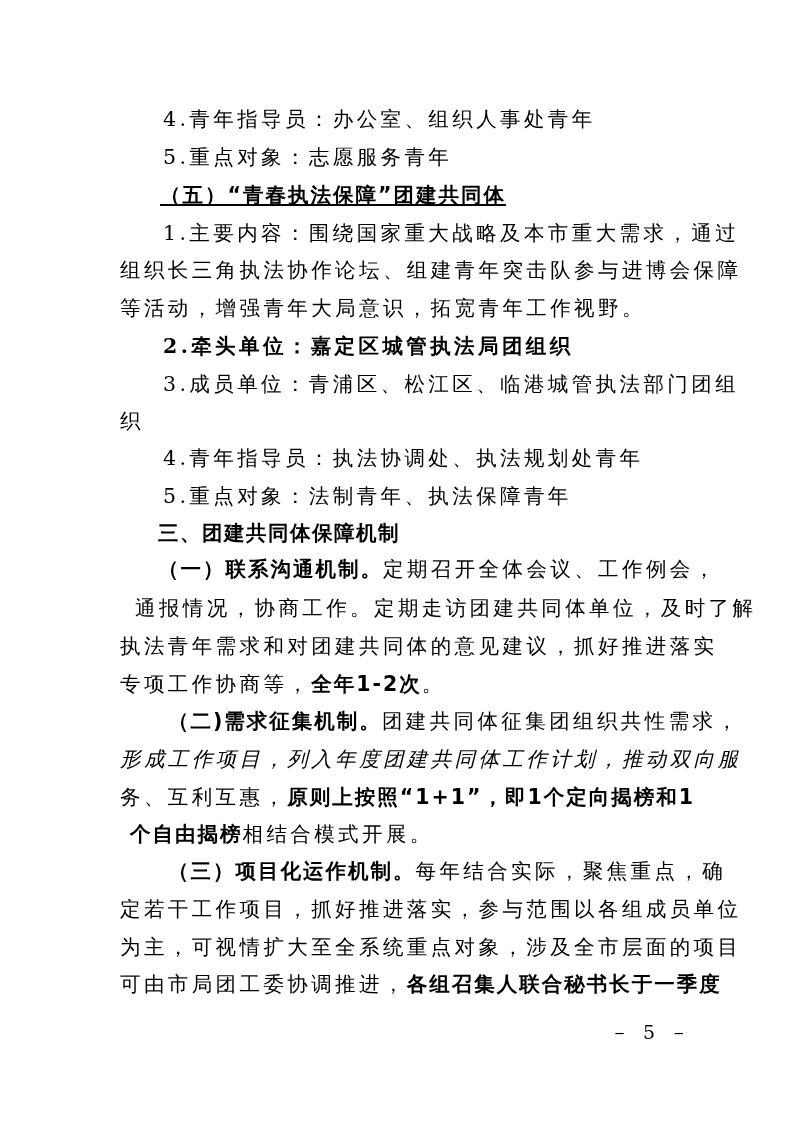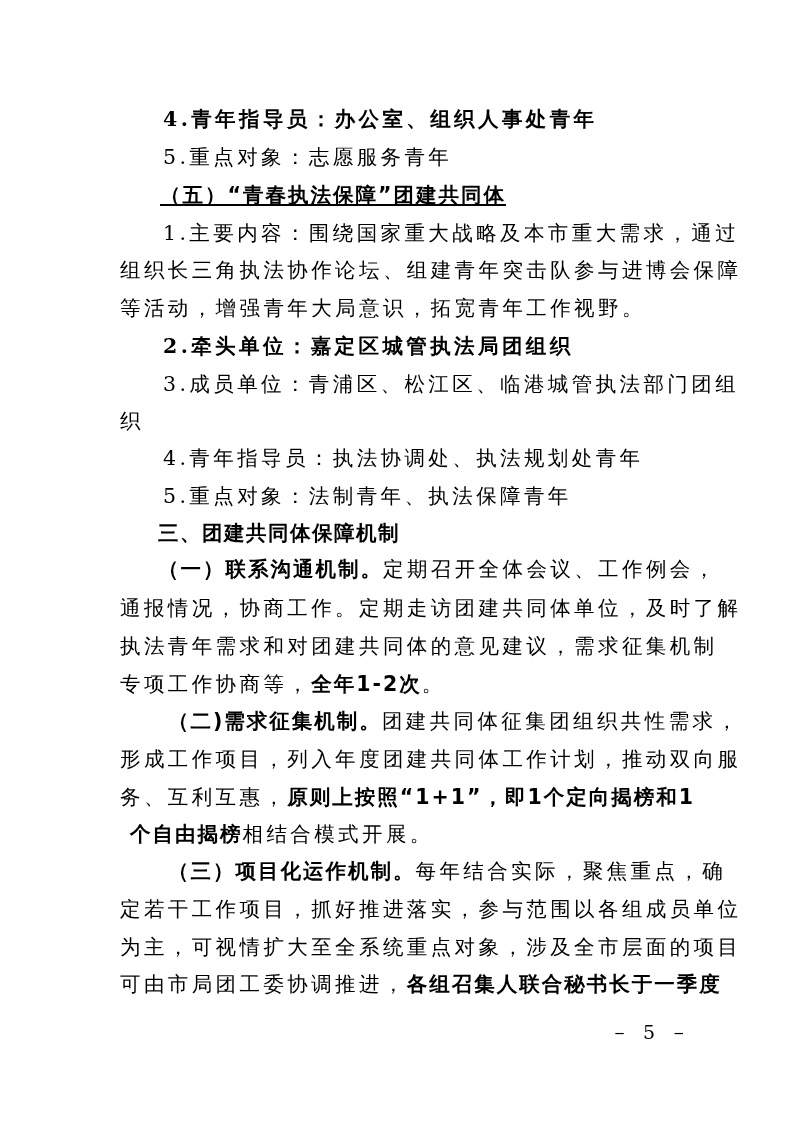--- a/index.html
+++ b/index.html
@@ -7,38 +7,38 @@
          font-family: "DejaVu Serif", "Liberation Serif", serif; color: #000; }
   .line { position: absolute; left: 0; white-space: nowrap; font-size: 20.5px; line-height: 24px; letter-spacing: 3.4px; }
   .b { font-weight: bold; font-family: "DejaVu Sans", "Liberation Sans", sans-serif; letter-spacing: 2px; }
   .h { font-weight: bold; font-family: "DejaVu Sans", "Liberation Sans", sans-serif; letter-spacing: 1.5px; }
   .pagenum { position: absolute; left: 610px; top: 1020px; font-size: 19px; letter-spacing: 4px; }
 </style>
 </head>
 <body>
 
 <div id="doc">
-    <div class="line" style="left: 163px; top: 107px; font-weight: bold;"><span>4.青年指导员：办公室、组织人事处青年</span></div>
+    <div class="line" style="left: 163px; top: 107px;"><span>4.青年指导员：办公室、组织人事处青年</span></div>
     <div class="line" style="left: 163px; top: 145px; text-align: right;"><span>5.重点对象：志愿服务青年</span></div>
     <div class="line" style="left: 160px; top: 183px; text-decoration: underline;"><span class="b">（五）“青春执法保障”团建共同体</span></div>
     <div class="line" style="left: 163px; top: 221px;"><span>1.主要内容：围绕国家重大战略及本市重大需求，通过</span></div>
     <div class="line" style="left: 120px; top: 258px;"><span>组织长三角执法协作论坛、组建青年突击队参与进博会保障</span></div>
     <div class="line" style="left: 120px; top: 296px;"><span>等活动，增强青年大局意识，拓宽青年工作视野。</span></div>
     <div class="line" style="left: 163px; top: 334px; font-weight: bold;"><span>2.牵头单位：嘉定区城管执法局团组织</span></div>
     <div class="line" style="left: 163px; top: 372px;"><span>3.成员单位：青浦区、松江区、临港城管执法部门团组</span></div>
     <div class="line" style="left: 120px; top: 409px;"><span>织</span></div>
     <div class="line" style="left: 163px; top: 446px;"><span>4.青年指导员：执法协调处、执法规划处青年</span></div>
     <div class="line" style="left: 163px; top: 484px;"><span>5.重点对象：法制青年、执法保障青年</span></div>
     <div class="line" style="left: 158px; top: 521px;"><span class="h">三、团建共同体保障机制</span></div>
     <div class="line" style="left: 158px; top: 557px;"><span class="b">（一）联系沟通机制。</span><span>定期召开全体会议、工作例会，</span></div>
-    <div class="line" style="left: 120px; top: 596px;"><span>通报情况，协商工作。定期走访团建共同体单位，及时了解</span></div>
-    <div class="line" style="left: 120px; top: 634px;"><span>执法青年需求和对团建共同体的意见建议，需求征集机制</span></div>
+    <div class="line" style="left: 135px; top: 596px;"><span>通报情况，协商工作。定期走访团建共同体单位，及时了解</span></div>
+    <div class="line" style="left: 120px; top: 634px;"><span>执法青年需求和对团建共同体的意见建议，抓好推进落实</span></div>
     <div class="line" style="left: 120px; top: 672px;"><span>专项工作协商等，</span><span class="b">全年1-2次</span><span>。</span></div>
     <div class="line" style="left: 168px; top: 709px;"><span class="b">（二)需求征集机制。</span><span>团建共同体征集团组织共性需求，</span></div>
-    <div class="line" style="left: 120px; top: 747px;"><span>形成工作项目，列入年度团建共同体工作计划，推动双向服</span></div>
+    <div class="line" style="left: 120px; top: 747px; font-style: italic;"><span>形成工作项目，列入年度团建共同体工作计划，推动双向服</span></div>
     <div class="line" style="left: 120px; top: 785px;"><span>务、互利互惠，</span><span class="b">原则上按照“1+1”，即1个定向揭榜和1</span></div>
     <div class="line" style="left: 130px; top: 822px; text-align: center;"><span class="b">个自由揭榜</span><span>相结合模式开展。</span></div>
     <div class="line" style="left: 168px; top: 859px;"><span class="b">（三）项目化运作机制。</span><span>每年结合实际，聚焦重点，确</span></div>
     <div class="line" style="left: 120px; top: 897px;"><span>定若干工作项目，抓好推进落实，参与范围以各组成员单位</span></div>
     <div class="line" style="left: 120px; top: 935px;"><span>为主，可视情扩大至全系统重点对象，涉及全市层面的项目</span></div>
     <div class="line" style="left: 120px; top: 972px;"><span>可由市局团工委协调推进，</span><span class="b">各组召集人联合秘书长于一季度</span></div>
   </div>
 <div class="pagenum">－ 5 －</div>
 
 </body></html>

